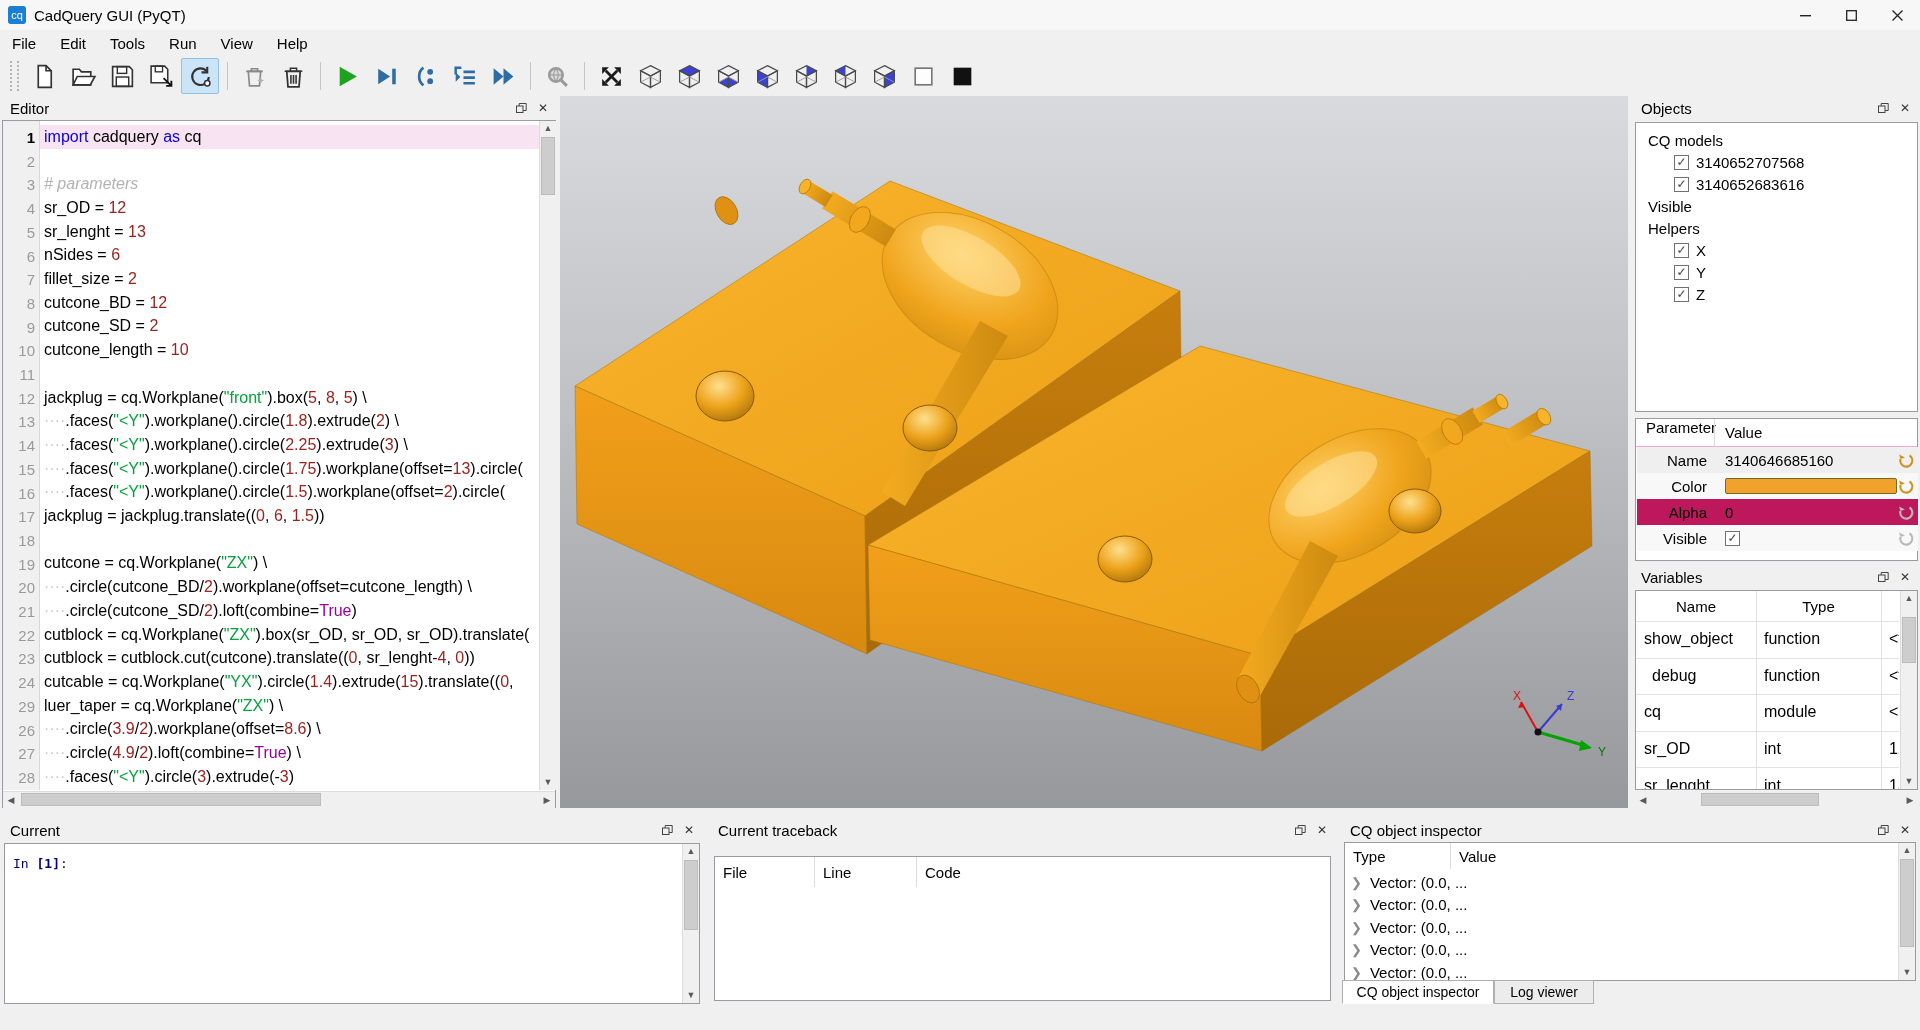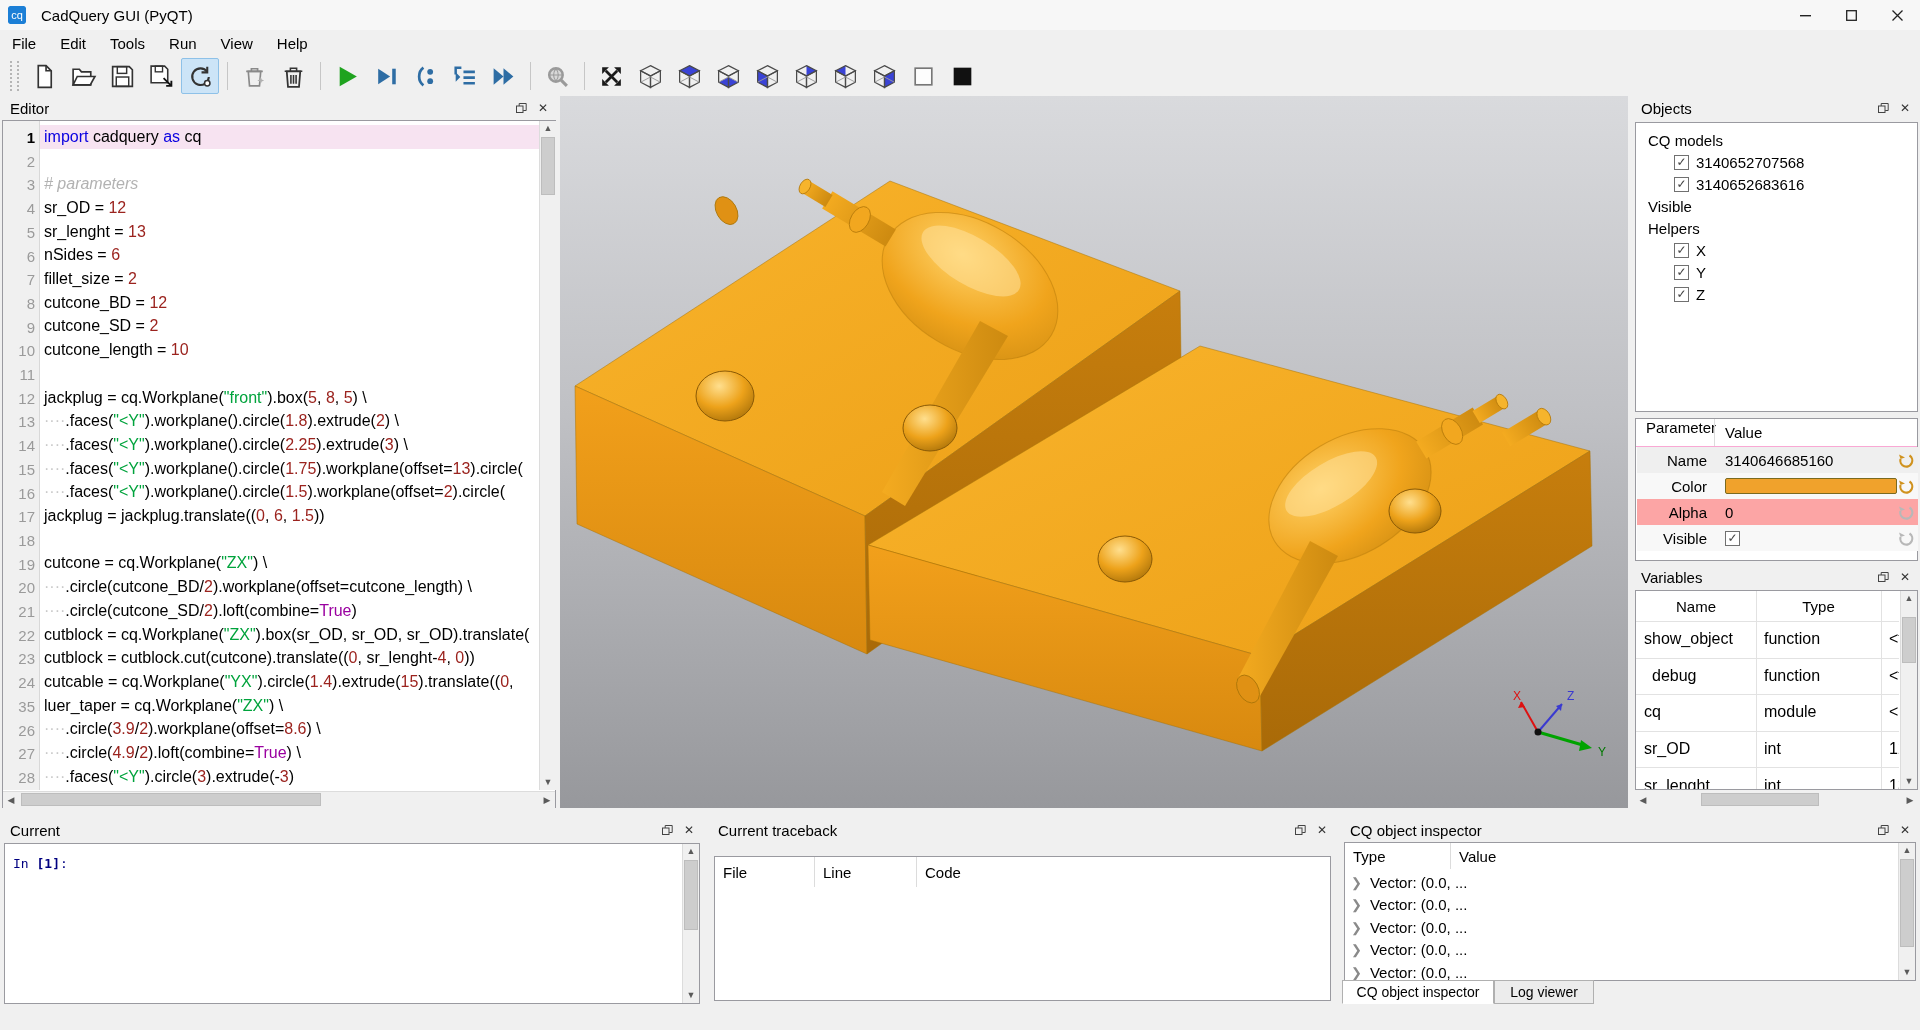--- a/index.html
+++ b/index.html
@@ -3,21 +3,21 @@
 <meta charset="utf-8">
 <style>
   html,body{margin:0;padding:0;}
   body{width:1920px;height:1030px;position:relative;background:#f0f0f0;
        font-family:"Liberation Sans",sans-serif;overflow:hidden;color:#000;}
   .abs{position:absolute;}
 
   
   #titlebar{left:0;top:0;width:1920px;height:30px;background:#f7f7f7;display:flex;align-items:center;}
   #app-logo{width:18px;height:18px;margin-left:8px;border-radius:2px;}
-  #app-title{font-size:15px;margin-left:15px;}
+  #app-title{font-size:15px;margin-left:8px;}
   .win-controls{position:absolute;right:0;top:0;height:30px;display:flex;}
   .win-btn{width:46px;height:30px;display:flex;align-items:center;justify-content:center;color:#222;}
   .win-btn svg{display:block;}
 
   #menubar{left:0;top:30px;width:1920px;height:26px;display:flex;align-items:center;background:#f0f0f0;}
   .menu-item{font-size:15px;padding:3px 12px;cursor:default;}
 
   #toolbar{left:0;top:56px;width:1920px;height:40px;display:flex;align-items:center;background:#f0f0f0;padding-left:10px;box-sizing:border-box;}
   .tb-btn{width:36px;height:34px;display:flex;align-items:center;justify-content:center;border:1px solid transparent;border-radius:2px;margin-right:1px;}
   .tb-btn svg{width:27px;height:27px;display:block;}
@@ -360,21 +360,21 @@
       <div class="ln" style="top: 339.8px;">15</div>
       <div class="ln" style="top: 363.5px;">16</div>
       <div class="ln" style="top: 387.2px;">17</div>
       <div class="ln" style="top: 410.9px;">18</div>
       <div class="ln" style="top: 434.6px;">19</div>
       <div class="ln" style="top: 458.3px;">20</div>
       <div class="ln" style="top: 482px;">21</div>
       <div class="ln" style="top: 505.7px;">22</div>
       <div class="ln" style="top: 529.4px;">23</div>
       <div class="ln" style="top: 553.1px;">24</div>
-      <div class="ln" style="top: 576.8px;">35</div>
+      <div class="ln" style="top: 576.8px;">29</div>
       <div class="ln" style="top: 600.5px;">26</div>
       <div class="ln" style="top: 624.2px;">27</div>
       <div class="ln" style="top: 647.9px;">28</div>
     </div>
   <div id="code-area">
       <div class="code-row cur" style="top: 4px; padding-left: 4px;"><span class="kw">import</span><span class="t"> cadquery </span><span class="kw">as</span><span class="t"> cq</span></div>
       <div class="code-row" style="top: 27.7px; padding-left: 4px;"></div>
       <div class="code-row" style="top: 51.4px; padding-left: 4px;"><span class="cmt"># parameters</span></div>
       <div class="code-row" style="top: 75.1px; padding-left: 4px;"><span class="t">sr_OD = </span><span class="num">12</span></div>
       <div class="code-row" style="top: 98.8px; padding-left: 4px;"><span class="t">sr_lenght = </span><span class="num">13</span></div>
@@ -588,21 +588,21 @@
       <div class="param-row" style="top: 54px; background: rgb(248, 248, 248);">
         <span class="param-name">Color</span>
         <span class="param-val">
           <span style="display: inline-block; width: 170px; height: 14px; border: 1px solid rgb(122, 106, 32); border-radius: 2px; background: rgb(240, 162, 44);"></span>
         </span>
         <span class="undo-btn"><svg viewBox="0 0 18 18" width="18" height="18">
             <path d="M13.5 4.5A6 6 0 1 1 4.5 8" fill="none" stroke="#d0921e" stroke-width="2.2"></path>
             <path d="M3 3.5l1.5 4.5 4.5-1.5z" fill="#d0921e"></path>
           </svg></span>
       </div>
-      <div class="param-row" style="top: 80px; background: #fca5a5;">
+      <div class="param-row" style="top: 80px; background: #be185d;">
         <span class="param-name">Alpha</span>
         <span class="param-val">
           <span>0</span>
         </span>
         <span class="undo-btn"><svg viewBox="0 0 18 18" width="18" height="18">
             <path d="M13.5 4.5A6 6 0 1 1 4.5 8" fill="none" stroke="#b8b8b8" stroke-width="2.2"></path>
             <path d="M3 3.5l1.5 4.5 4.5-1.5z" fill="#b8b8b8"></path>
           </svg></span>
       </div>
       <div class="param-row" style="top: 106px; background: rgb(248, 248, 248);">

